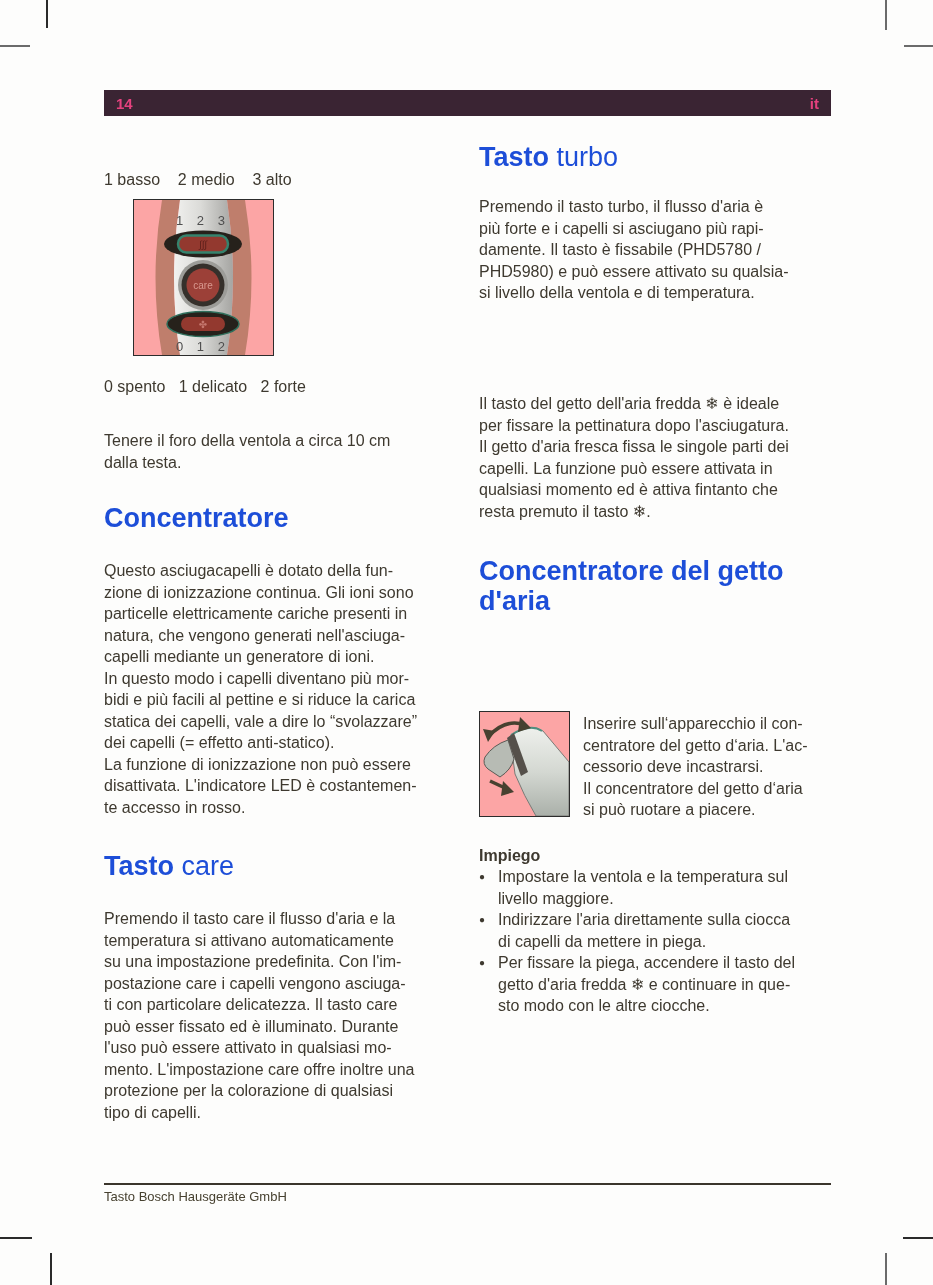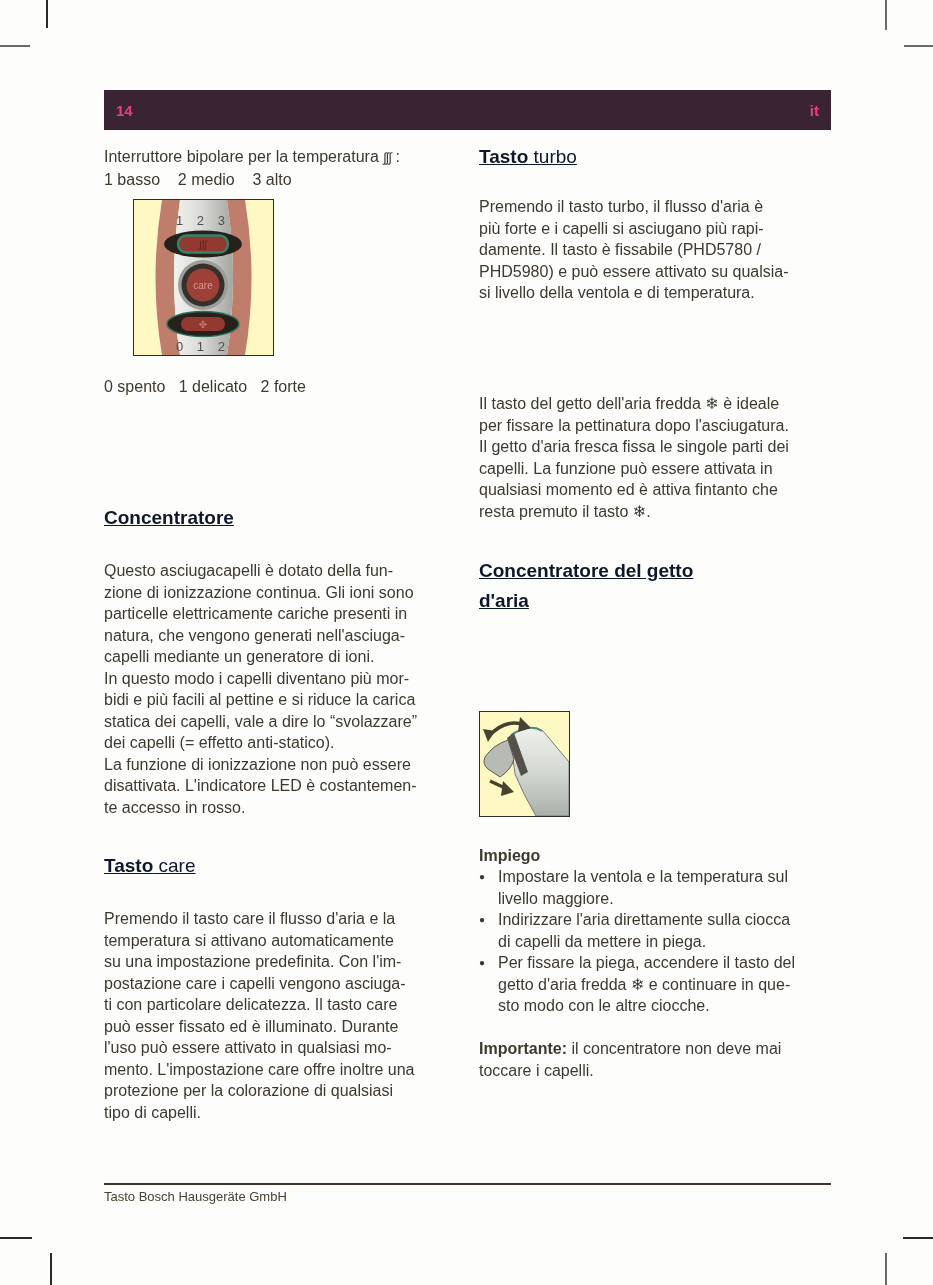--- a/index.html
+++ b/index.html
@@ -6,36 +6,36 @@
   .page{
     position:relative;width:933px;height:1285px;background:#fdfdfc;
     font-family:"Liberation Sans", sans-serif;color:#3e392f;overflow:hidden;
   }
   .abs{position:absolute;}
   
   .crop{position:absolute;background:#6b6b6b;}
   .crop.dark{background:#2a2a2a;}
   
   .header-bar{
-    position:absolute;left:104px;top:90px;width:727px;height:40px;
+    position:absolute;left:104px;top:90px;width:727px;height:26px;
     background:#3a2433;display:flex;justify-content:space-between;align-items:center;
     padding:0 12px;box-sizing:border-box;
   }
   .header-bar .pg{color:#e5417e;font-size:15px;font-weight:bold;}
   
   .body-text{font-size:16px;line-height:21.5px;color:#3e392f;white-space:pre-line;}
   .body-line{font-size:16px;line-height:21.5px;color:#3e392f;}
   .pre{white-space:pre;}
-  .h2{font-size:19px;line-height:30px;font-weight:bold;color:#0f172a;white-space:pre-line;text-decoration:underline;}
+  .h2{font-size:27px;line-height:30px;font-weight:bold;color:#1d4ed8;white-space:pre-line;}
   .h2 .reg{font-weight:normal;}
   .bold{font-weight:bold;}
   .heat-glyph{font-size:13px;letter-spacing:-1px;}
   .fan-glyph{font-size:15px;}
   
-  .img-frame{position:absolute;border:1px solid #2c2c2c;background:#fef9c3;}
+  .img-frame{position:absolute;border:1px solid #2c2c2c;background:#fca5a5;}
   
   .blist{position:absolute;left:479px;top:866px;width:368px;margin:0;padding:0;list-style:none;}
   .blist li{display:flex;}
   .blist .bullet{width:19px;flex:0 0 19px;font-size:10px;line-height:21.5px;color:#3e392f;}
   .blist .btext{flex:1;font-size:16px;line-height:21.5px;white-space:pre-line;}
   
   .footer-rule{position:absolute;left:104px;top:1183px;width:727px;height:2px;background:#3b352c;}
   .footer-text{position:absolute;left:104px;top:1189px;font-size:13px;color:#474130;}
 </style>
 </head>
@@ -50,21 +50,20 @@
   <div class="crop dark" style="left:0;top:1237px;width:32px;height:2px;"></div>
   <div class="crop dark" style="left:50px;top:1253px;width:2px;height:32px;"></div>
   <div class="crop dark" style="left:903px;top:1237px;width:30px;height:2px;"></div>
   <div class="crop" style="left:885px;top:1253px;width:2px;height:32px;"></div>
 
   <div class="header-bar">
     <span class="pg">14</span>
     <span class="pg">it</span>
   </div>
 
-  <div class="abs body-line" style="left:104px;top:146px;width:368px;"><span>Interruttore bipolare per la temperatura </span><span class="heat-glyph">∫∫∫</span><span> :</span></div>
   <div class="abs body-line pre" style="left:104px;top:169px;">1 basso    2 medio    3 alto</div>
 
   <div class="img-frame" style="left:133px;top:199px;width:139px;height:155px;">
     <svg width="139" height="155" viewBox="0 0 139 155">
       <defs>
         <linearGradient id="silver" x1="0" y1="0" x2="1" y2="0">
           <stop offset="0" stop-color="#f1f1ef"></stop>
           <stop offset="0.45" stop-color="#dbdbd8"></stop>
           <stop offset="1" stop-color="#a5a5a2"></stop>
         </linearGradient>
@@ -82,20 +81,22 @@
       <text x="69" y="89" text-anchor="middle" font-size="10" fill="#d8978e">care</text>
       <ellipse cx="69" cy="124" rx="36" ry="12.5" fill="#26211b" stroke="#2f6f5c" stroke-width="1.5"></ellipse>
       <rect x="47" y="117" width="44" height="14" rx="7" fill="#93392f"></rect>
       <text x="69" y="128" text-anchor="middle" font-size="10" fill="#c4766d">✤</text>
       <text x="69" y="151" text-anchor="middle" font-size="13" fill="#4f4f4f" letter-spacing="5">0 1 2</text>
     </svg>
   </div>
 
   <div class="abs body-line pre" style="left:104px;top:376px;">0 spento   1 delicato   2 forte</div>
 
+  <div class="abs body-text" style="left:104px;top:430px;width:368px;">Tenere il foro della ventola a circa 10 cm
+dalla testa.</div>
 
   <div class="abs h2" style="left:104px;top:503px;">Concentratore</div>
   <div class="abs body-text" style="left:104px;top:560px;width:372px;">Questo asciugacapelli è dotato della fun-
 zione di ionizzazione continua. Gli ioni sono
 particelle elettricamente cariche presenti in
 natura, che vengono generati nell'asciuga-
 capelli mediante un generatore di ioni.
 In questo modo i capelli diventano più mor-
 bidi e più facili al pettine e si riduce la carica
 statica dei capelli, vale a dire lo “svolazzare”
@@ -146,20 +147,25 @@
       <path d="M31,23 Q50,11 62,19" fill="none" stroke="#4f8f80" stroke-width="2"></path>
       <path d="M27,26 L41,64 L48,60 L34,21 Z" fill="#55504a"></path>
       <path d="M5,45 Q2,52 8,57 L20,65 Q31,58 34,47 L28,28 Q13,33 5,45 Z" fill="#b7bbb4" stroke="#5a5a55" stroke-width="1"></path>
       <path d="M9,24 Q26,6 45,13" fill="none" stroke="#474130" stroke-width="3.5"></path>
       <path d="M3,17 L15,19 L8,30 Z" fill="#474130"></path>
       <path d="M40,5 L51,16 L38,20 Z" fill="#474130"></path>
       <path d="M10,69 L25,76" fill="none" stroke="#474130" stroke-width="3.5"></path>
       <path d="M23,69 L34,80 L21,84 Z" fill="#474130"></path>
     </svg>
   </div>
+  <div class="abs body-text" style="left:583px;top:713px;width:260px;">Inserire sull‘apparecchio il con-
+centratore del getto d‘aria. L'ac-
+cessorio deve incastrarsi.
+Il concentratore del getto d‘aria
+si può ruotare a piacere.</div>
 
   <div class="abs body-line bold" style="left:479px;top:845px;">Impiego</div>
 
   <ul class="blist">
     <li>
         <span class="bullet">●</span>
         <span class="btext">Impostare la ventola e la temperatura sul
 livello maggiore.</span>
       </li>
     <li>
@@ -168,19 +174,17 @@
 di capelli da mettere in piega.</span>
       </li>
     <li>
         <span class="bullet">●</span>
         <span class="btext">Per fissare la piega, accendere il tasto del
 getto d'aria fredda ❄ e continuare in que-
 sto modo con le altre ciocche.</span>
       </li>
   </ul>
 
-  <div class="abs body-text" style="left:479px;top:1038px;width:368px;"><span class="bold">Importante:</span><span> il concentratore non deve mai
-toccare i capelli.</span></div>
 
   <div class="footer-rule"></div>
   <div class="footer-text">Tasto Bosch Hausgeräte GmbH</div>
 
 </div>
 
 </body></html>

